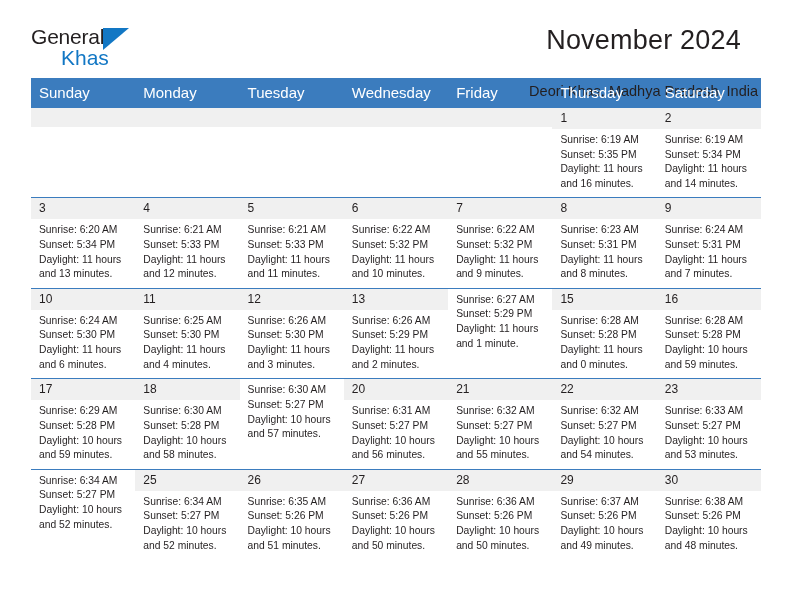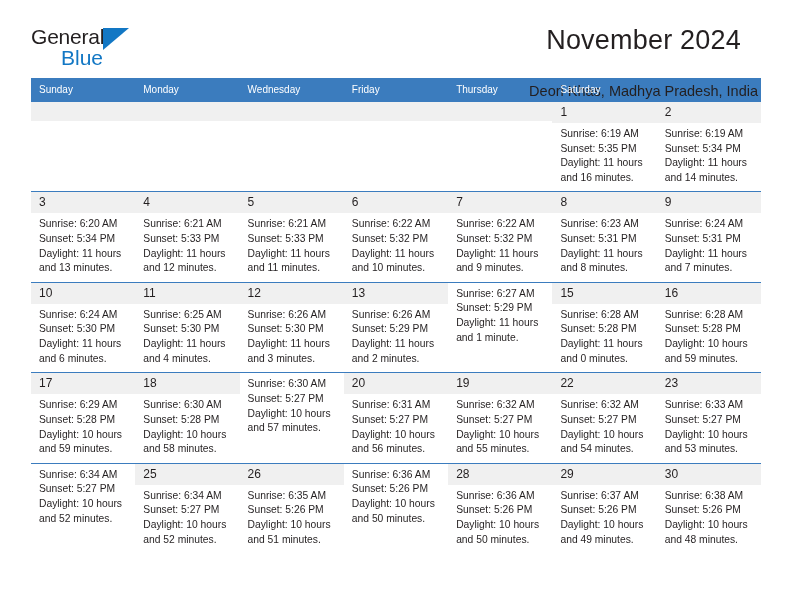--- a/index.html
+++ b/index.html
@@ -90,21 +90,21 @@
     margin: 0 31px 0 31px;
     width: 730px;
   }
   .weekdays {
     display: grid;
     grid-template-columns: repeat(7, 1fr);
     background: #3b7cbe;
   }
   .weekday {
     color: #ffffff;
-    font-size: 10px;
+    font-size: 15px;
     padding: 6px 0 6px 8px;
     line-height: 1.2;
   }
 
   .week {
     display: grid;
     grid-template-columns: repeat(7, 1fr);
     border-top: 1.5px solid #3b7cbe;
   }
   .week.first { border-top: none; }
@@ -141,34 +141,35 @@
 
 <div class="page">
 
   <div class="header">
 
     <div class="logo">
       <div class="logo-top">
         <span class="logo-general">General</span>
         <span class="logo-triangle"></span>
       </div>
-      <span class="logo-blue">Blue</span>
+      <span class="logo-blue">Khas</span>
     </div>
 
     <div class="titles">
       <h1 class="cal-title">November 2024</h1>
       <p class="cal-subtitle">Deori Khas, Madhya Pradesh, India</p>
     </div>
 
   </div>
 
   <div class="calendar">
     <div class="weekdays">
       <div class="weekday">Sunday</div>
       <div class="weekday">Monday</div>
+      <div class="weekday">Tuesday</div>
       <div class="weekday">Wednesday</div>
       <div class="weekday">Friday</div>
       <div class="weekday">Thursday</div>
       <div class="weekday">Saturday</div>
     </div>
 
     <div id="weeks-container">
         <div class="week first">
           <div class="cell empty">
             <div class="daynum"></div>
@@ -393,21 +394,21 @@
           <div class="cell">
             <div class="daynum">20</div>
             <div class="info">
               <div>Sunrise: 6:31 AM</div>
               <div>Sunset: 5:27 PM</div>
               <div>Daylight: 10 hours</div>
               <div>and 56 minutes.</div>
             </div>
           </div>
           <div class="cell">
-            <div class="daynum">19</div>
+            <div class="daynum">21</div>
             <div class="info">
               <div>Sunrise: 6:32 AM</div>
               <div>Sunset: 5:27 PM</div>
               <div>Daylight: 10 hours</div>
               <div>and 55 minutes.</div>
             </div>
           </div>
           <div class="cell">
             <div class="daynum">22</div>
             <div class="info">
@@ -448,20 +449,21 @@
           <div class="cell">
             <div class="daynum">26</div>
             <div class="info">
               <div>Sunrise: 6:35 AM</div>
               <div>Sunset: 5:26 PM</div>
               <div>Daylight: 10 hours</div>
               <div>and 51 minutes.</div>
             </div>
           </div>
           <div class="cell">
+            <div class="daynum">27</div>
             <div class="info">
               <div>Sunrise: 6:36 AM</div>
               <div>Sunset: 5:26 PM</div>
               <div>Daylight: 10 hours</div>
               <div>and 50 minutes.</div>
             </div>
           </div>
           <div class="cell">
             <div class="daynum">28</div>
             <div class="info">

